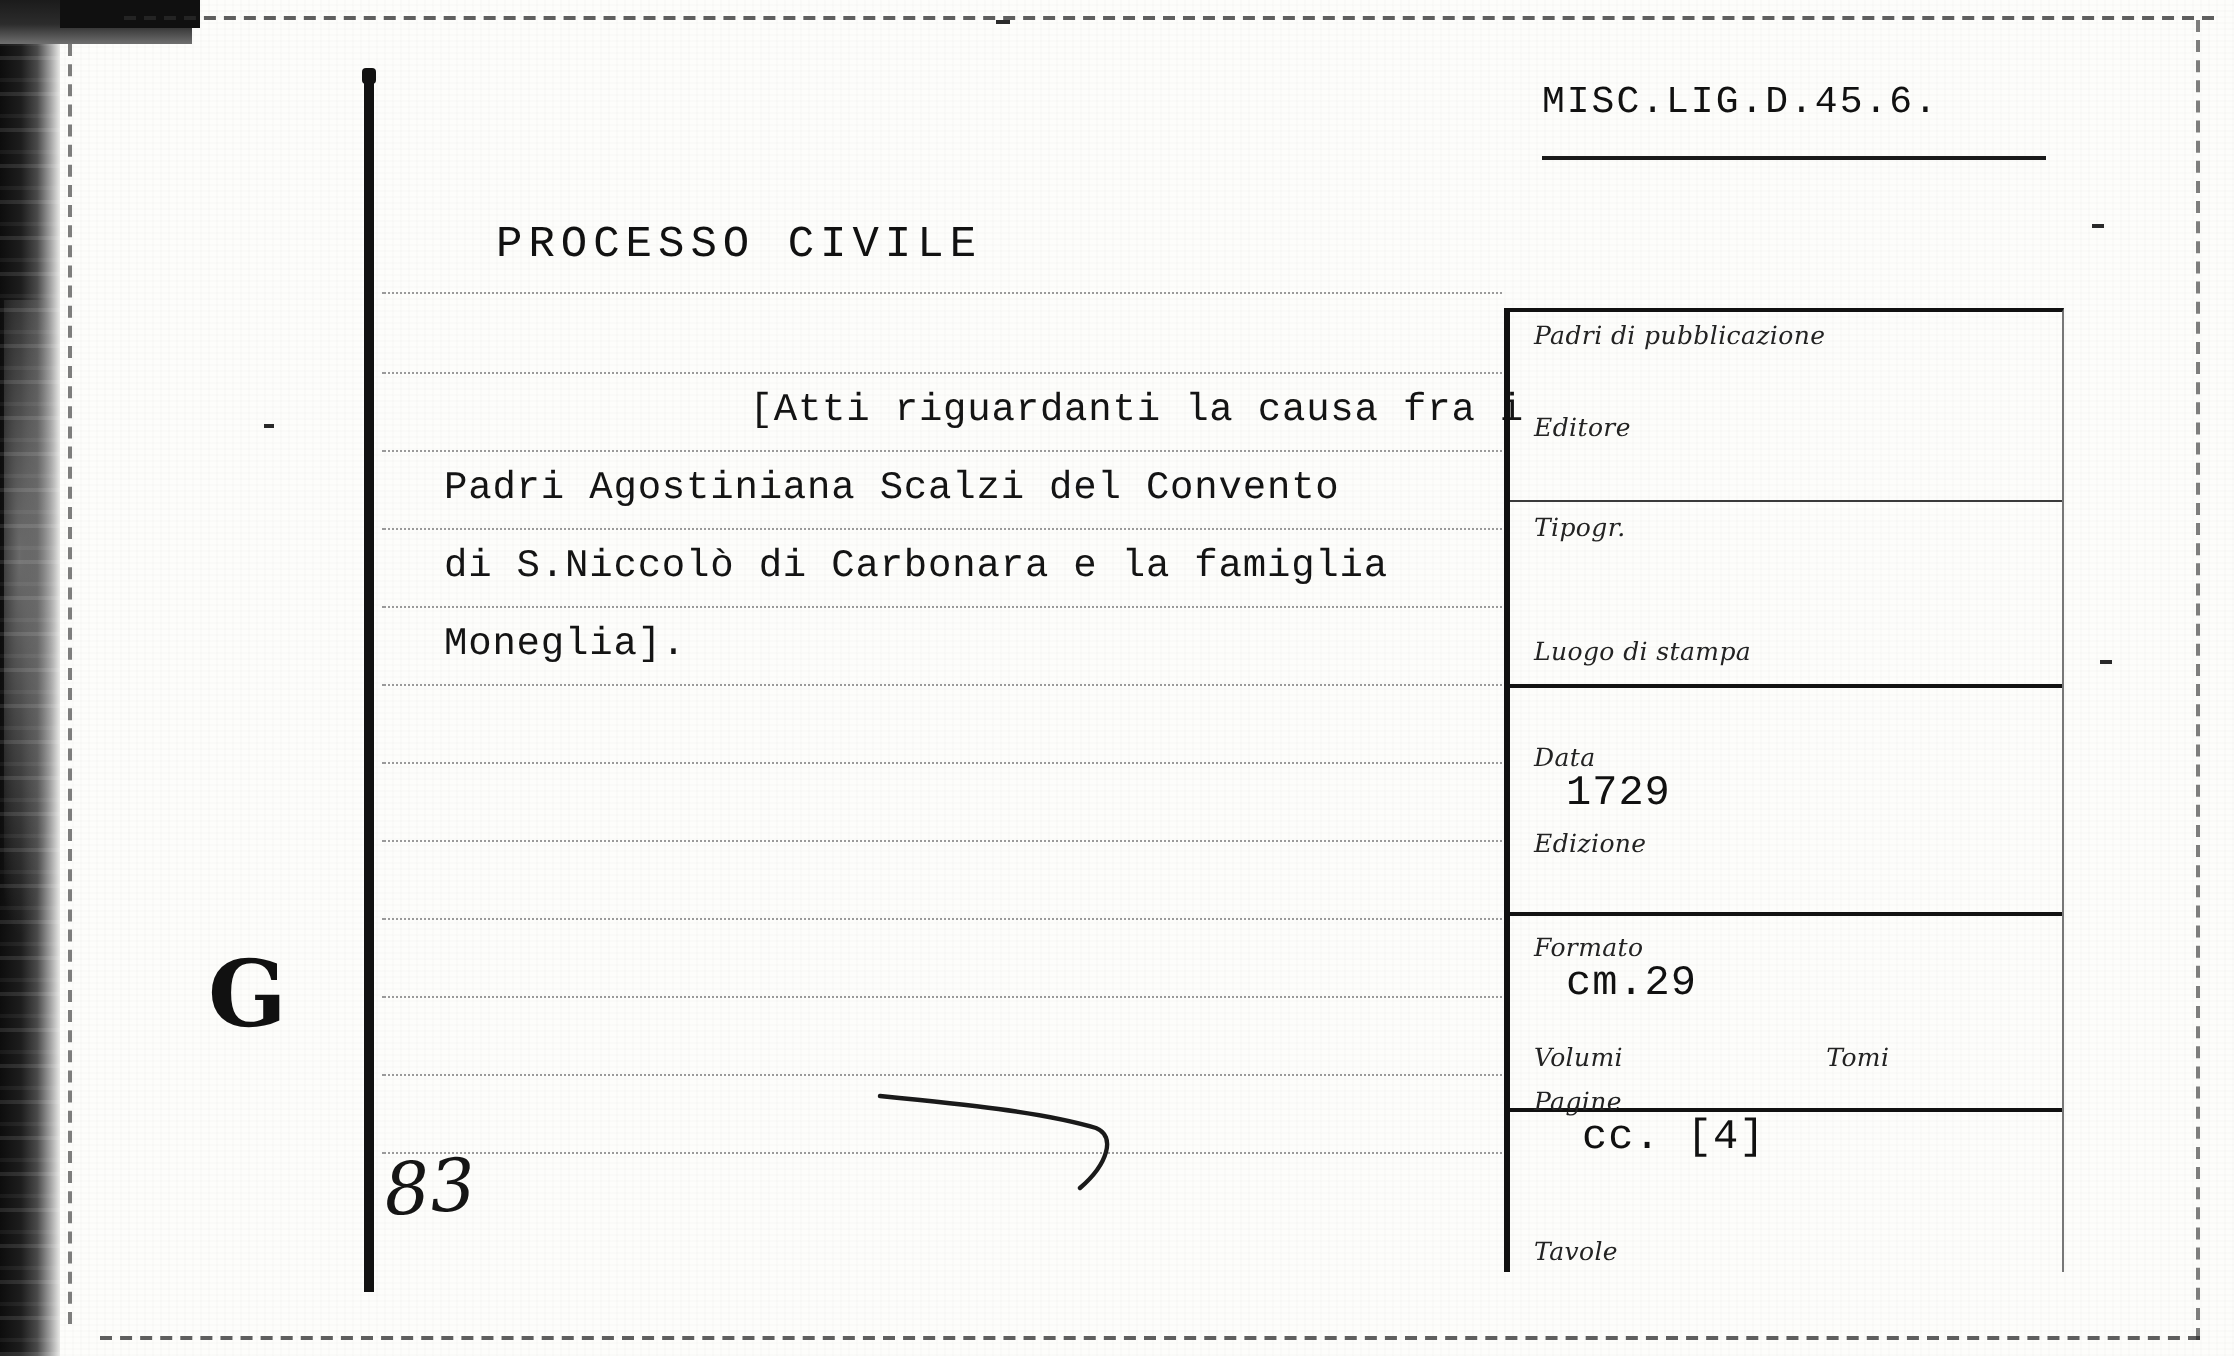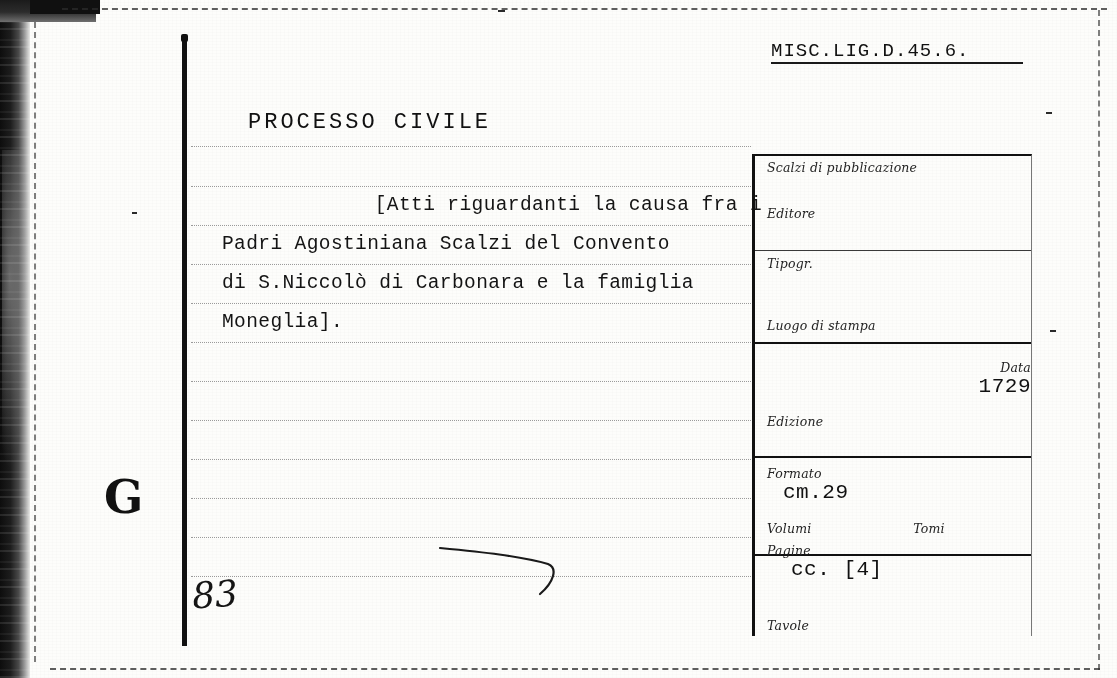--- a/index.html
+++ b/index.html
@@ -148,21 +148,21 @@
 
   
   #callnumber {
     position: absolute;
     left: 735px;
     top: 22px;
     width: 252px;
     font-size: 19px;
     letter-spacing: 1px;
     color: #111;
-    padding-bottom: 0;
+    padding-bottom: 16px;
     border-bottom: 2px solid #1a1a1a;
     white-space: nowrap;
   }
 
   
   #main-title {
     position: absolute;
     left: 212px;
     top: 92px;
     font-size: 22px;
@@ -314,41 +314,41 @@
 
     <div id="hand-number">83</div>
 
     <svg id="pen-stroke" viewBox="0 0 140 60">
       <path d="M4 6 C 45 10, 85 14, 112 22 C 122 26, 118 40, 104 52" fill="none" stroke="#1a1a1a" stroke-width="2.2" stroke-linecap="round"></path>
     </svg>
 
     <div id="meta-panel">
 
       <div class="meta-row" style="top:4px;">
-        <span class="meta-label">Scalzi di pubblicazione</span>
+        <span class="meta-label">Padri di pubblicazione</span>
       </div>
 
       <div class="meta-row" style="top:50px;">
         <span class="meta-label">Editore</span>
         <span class="meta-value"></span>
       </div>
 
       <div class="meta-sep thin" style="top:94px;"></div>
 
       <div class="meta-row" style="top:100px;">
         <span class="meta-label">Tipogr.</span>
       </div>
 
       <div class="meta-row" style="top:162px;">
         <span class="meta-label">Luogo di stampa</span>
       </div>
 
       <div class="meta-sep" style="top:186px;"></div>
 
-      <div class="meta-row" style="top:204px;text-align:right;">
+      <div class="meta-row" style="top:215px;">
         <span class="meta-label">Data</span>
         <span class="meta-value">1729</span>
       </div>
 
       <div class="meta-row" style="top:258px;">
         <span class="meta-label">Edizione</span>
       </div>
 
       <div class="meta-sep" style="top:300px;"></div>
 

